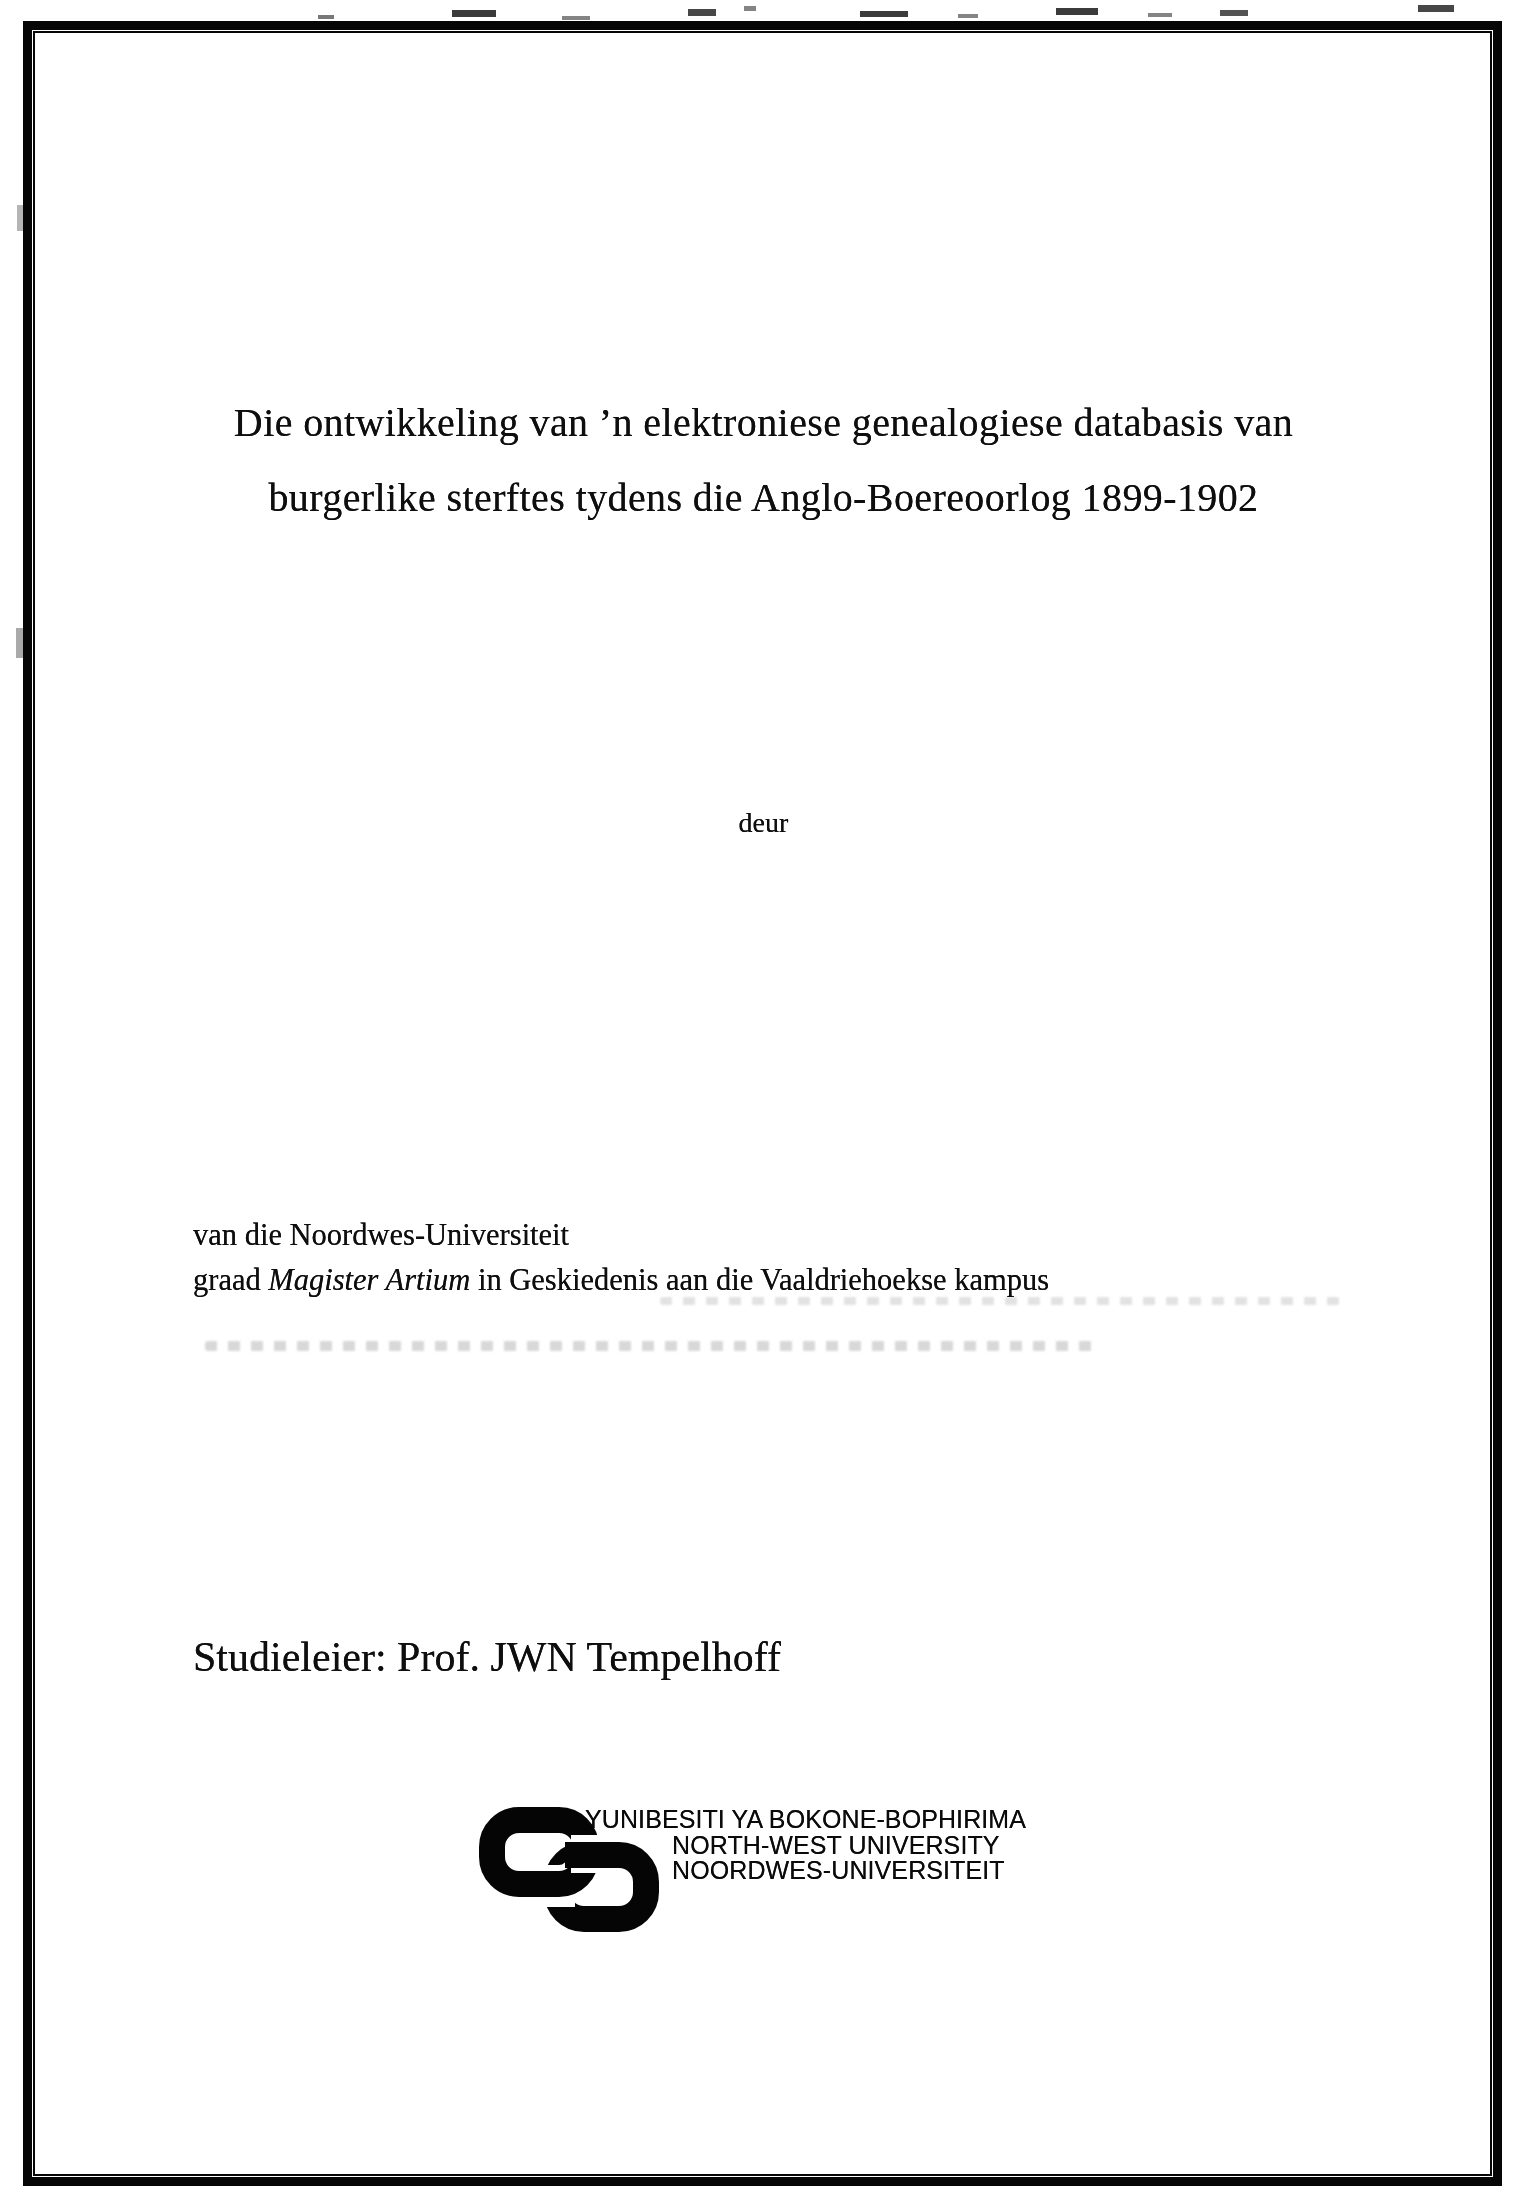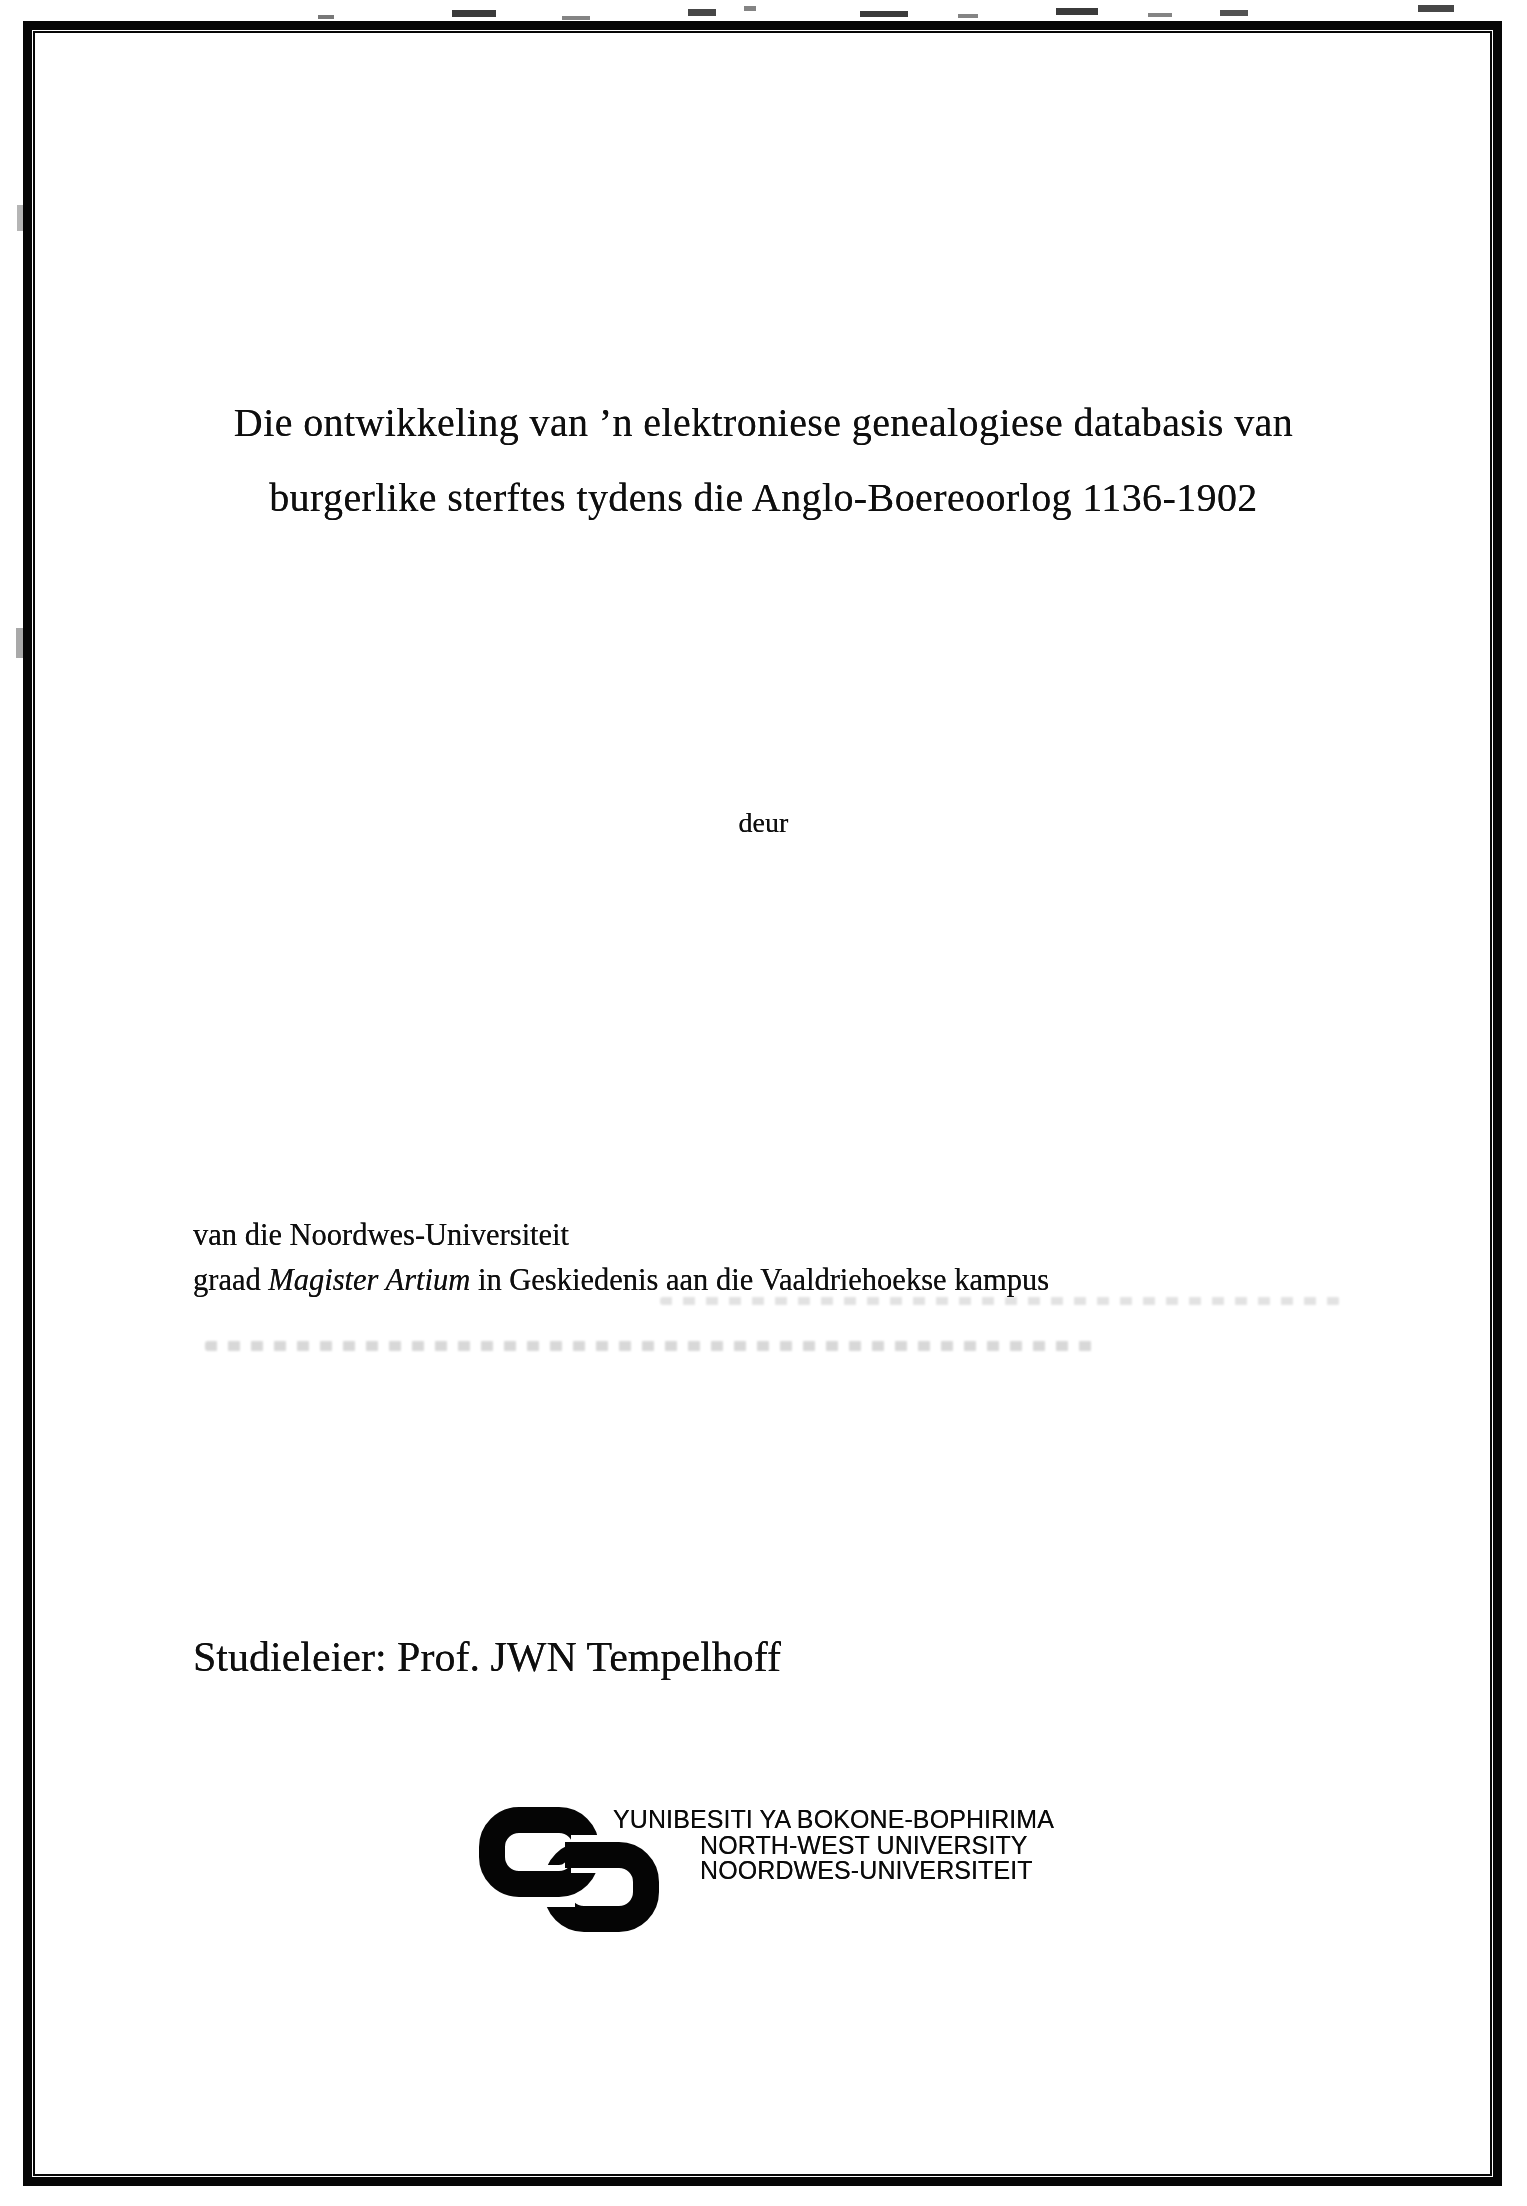--- a/index.html
+++ b/index.html
@@ -32,21 +32,21 @@
   .para .just { text-align:justify; text-align-last:justify; }
   .ital { font-style:italic; }
 
   .supervisor { position:absolute; left:193px; top:1634px; font-size:42px;
     line-height:46px; text-shadow:0 0 0.6px rgba(0,0,0,0.85); }
 
   .logo-mark { position:absolute; left:479px; top:1807px; width:182px; height:128px; }
   .logo-line {
     position:absolute; font-family:"Liberation Sans","DejaVu Sans",sans-serif;
     font-size:25px; line-height:26px; white-space:nowrap; color:#0a0a0a;
-    text-shadow:0 0 0.5px rgba(0,0,0,0.8); letter-spacing:0.1px;margin-left:28px;
+    text-shadow:0 0 0.5px rgba(0,0,0,0.8); letter-spacing:0.1px;
   }
   .lg1 { left:585px; top:1806px; }
   .lg2 { left:672px; top:1832px; }
   .lg3 { left:672px; top:1857px; }
 
   
   .ghost {
     position:absolute; filter:blur(1.3px); opacity:0.15; border-radius:3px;
     background:repeating-linear-gradient(90deg,#000 0 12px, transparent 12px 23px);
   }
@@ -74,21 +74,21 @@
 
   <div class="speck" style="left:17px;top:205px;width:7px;height:26px;opacity:.3"></div>
   <div class="speck" style="left:16px;top:628px;width:9px;height:30px;opacity:.35"></div>
   <div class="speck" style="left:26px;top:694px;width:6px;height:16px;opacity:.3"></div>
 
   <div class="frame">
     <div class="frame-inner"></div>
   </div>
 
   <div class="txt center title-line title-1">Die ontwikkeling van ’n elektroniese genealogiese databasis van</div>
-  <div class="txt center title-line title-2">burgerlike sterftes tydens die Anglo-Boereoorlog 1136-1902</div>
+  <div class="txt center title-line title-2">burgerlike sterftes tydens die Anglo-Boereoorlog 1899-1902</div>
 
   <div class="txt center byline">deur</div>
 
 
   <div class="para">
     <div>van die Noordwes-Universiteit</div>
     <div><span>graad </span><span class="ital">Magister Artium</span><span> in Geskiedenis aan die Vaaldriehoekse kampus</span></div>
   </div>
 
   <div class="ghost ghost-2"></div>

